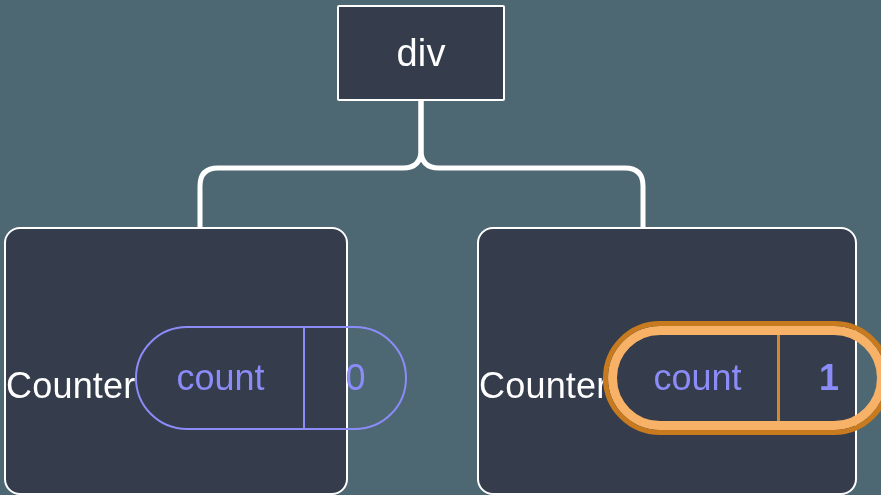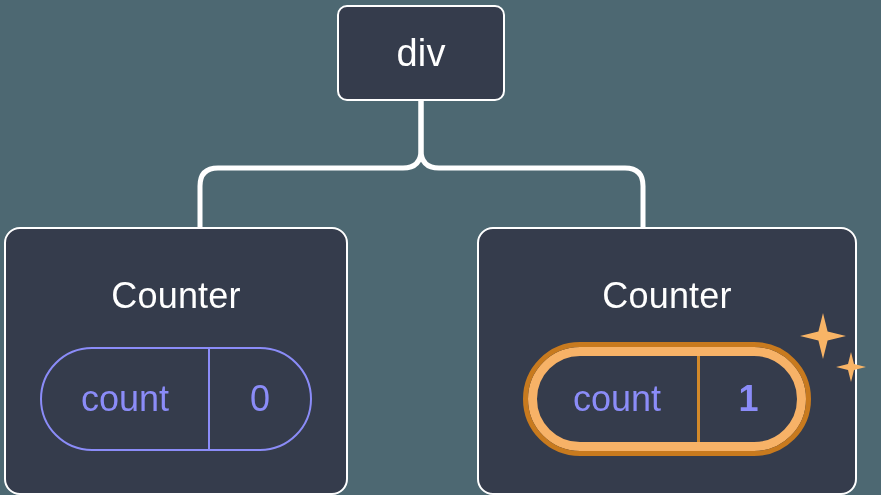--- a/index.html
+++ b/index.html
@@ -25,21 +25,21 @@
     height: 495px;
     pointer-events: none;
   }
 
   
   .node {
     position: absolute;
     box-sizing: border-box;
     background: #353c4c;
     border: 2px solid #ffffff;
-    border-radius: 10px;
+    border-radius: 2px;
   }
 
   
   #node-root {
     left: 337px;
     top: 5px;
     width: 168px;
     height: 96px;
     display: flex;
     align-items: center;
@@ -49,21 +49,20 @@
     color: #ffffff;
     font-size: 38px;
     font-weight: 400;
     letter-spacing: 0.2px;
     line-height: 1;
   }
 
   
   .card {
     display: flex;
-    flex-direction: column;
     align-items: center;
   }
   #node-child-0 {
     left: 4px;
     top: 227px;
     width: 344px;
     height: 268px;
     border-radius: 16px;
   }
   #node-child-1 {

